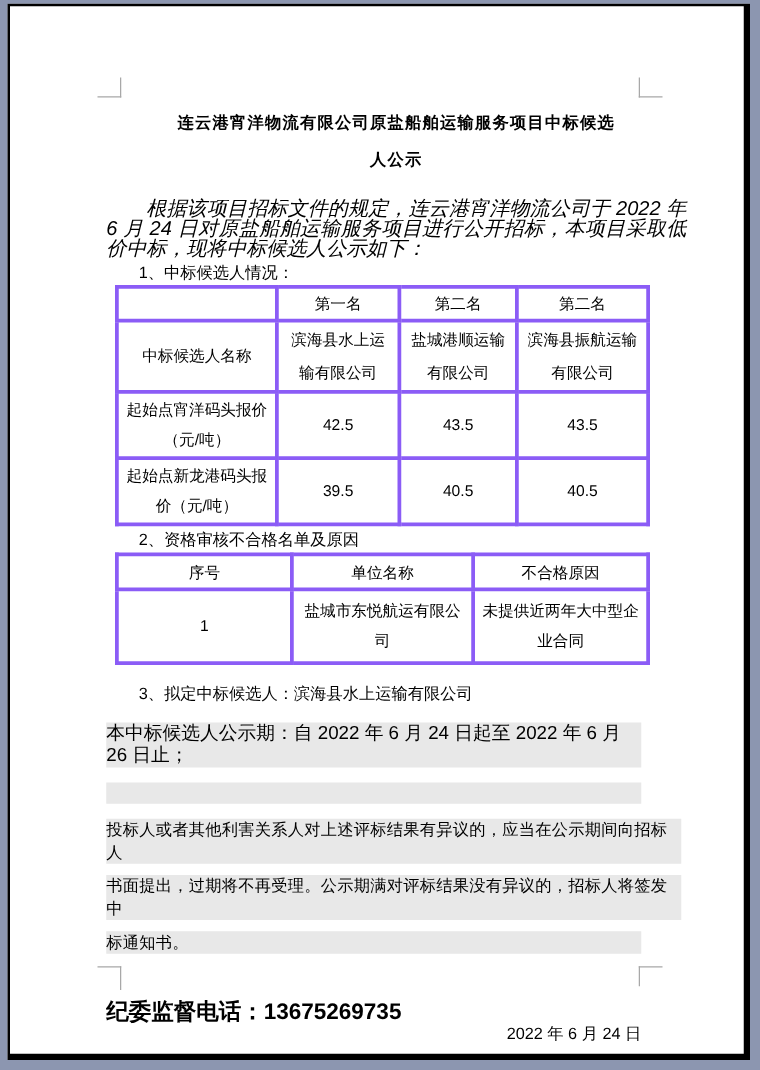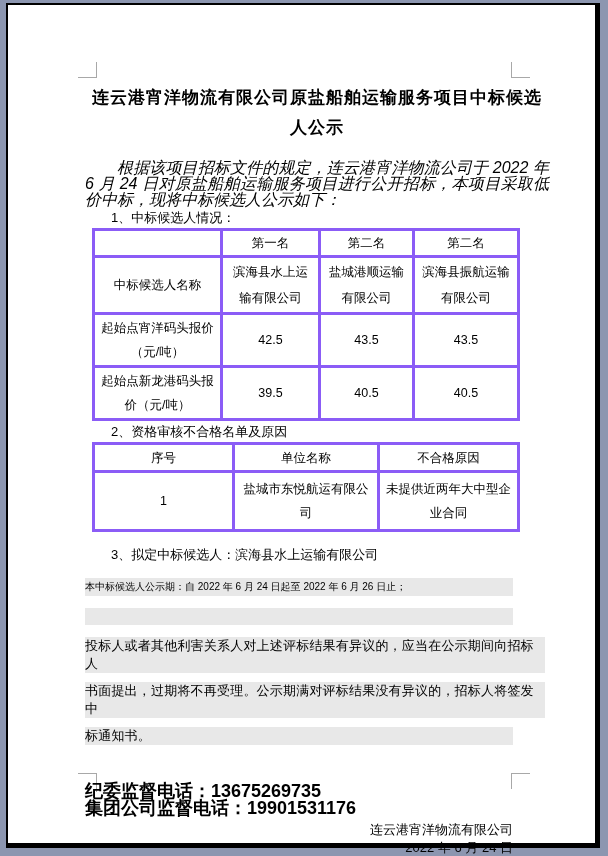--- a/index.html
+++ b/index.html
@@ -21,21 +21,21 @@
   .mark { position:absolute; width:18px; height:15px; border:0 solid #a8a8a8; }
   .mark.tl { left:70px; top:57px;  border-right-width:1px; border-bottom-width:1px; }
   .mark.tr { left:503px; top:57px; border-left-width:1px;  border-bottom-width:1px; }
   .mark.bl { left:70px; top:768px; height:18px; border-right-width:1px; border-top-width:1px; }
   .mark.br { left:503px; top:768px; border-left-width:1px; border-top-width:1px; }
 
   .content { position:absolute; left:77px; top:0; width:464px; }
 
   .title {
     margin:78px auto 0; text-align:center;
-    font-weight:bold; font-size:17px; line-height:30px; letter-spacing:1px;
+    font-weight:bold; font-size:13px; line-height:30px; letter-spacing:1px;
   }
   .intro {
     margin-top:17px; font-size:16px; line-height:16px;
     text-align:justify; text-indent:2em;font-style:italic;
   }
   .section-label { font-size:13px; line-height:16px; text-indent:2em; margin-top:2px; }
   .section-label.s2 { margin-top:3px; }
   .section-label.s3 { margin-top:15px; }
 
   table {
@@ -45,21 +45,21 @@
   td, th {
     border:3px solid #8b5cf6; text-align:center; vertical-align:middle;
     padding:1px 4px; font-weight:normal; line-height:22px;
     overflow:hidden; word-break:break-all;
   }
   tr.name-row td { line-height:26px; }
   tr.tall td { line-height:24px; }
 
   .hl-line {
     margin-top:15px; width:428px; background:#e8e8e8;
-    font-size:10px; line-height:18px; box-sizing:border-box;
+    font-size:15px; line-height:18px; box-sizing:border-box;
   }
   .hl-bar { margin-top:12px; width:428px; height:17px; background:#e8e8e8; }
   .objection { margin-top:12px; }
   .obj-line {
     width:460px; background:#e8e8e8; font-size:13px; line-height:18px;
     margin-bottom:9px; letter-spacing:0.2px; box-sizing:border-box;
   }
   .obj-line.last { width:428px; margin-bottom:16px; }
 
   .phones { margin-top:38px; font-size:18px; font-weight:bold; line-height:17px; }
@@ -151,20 +151,18 @@
     <div class="hl-bar"></div>
 
     <div class="objection">
       <div class="obj-line">投标人或者其他利害关系人对上述评标结果有异议的，应当在公示期间向招标人</div>
       <div class="obj-line">书面提出，过期将不再受理。公示期满对评标结果没有异议的，招标人将签发中</div>
       <div class="obj-line last">标通知书。</div>
     </div>
 
     <div class="phones">
       <div>纪委监督电话：13675269735</div>
-      <div>集团公司监督电话：19901531176</div>
     </div>
 
-    <div class="sign company">连云港宵洋物流有限公司</div>
     <div class="sign">2022 年 6 月 24 日</div>
 
   </div>
 </div>
 
 </body></html>

